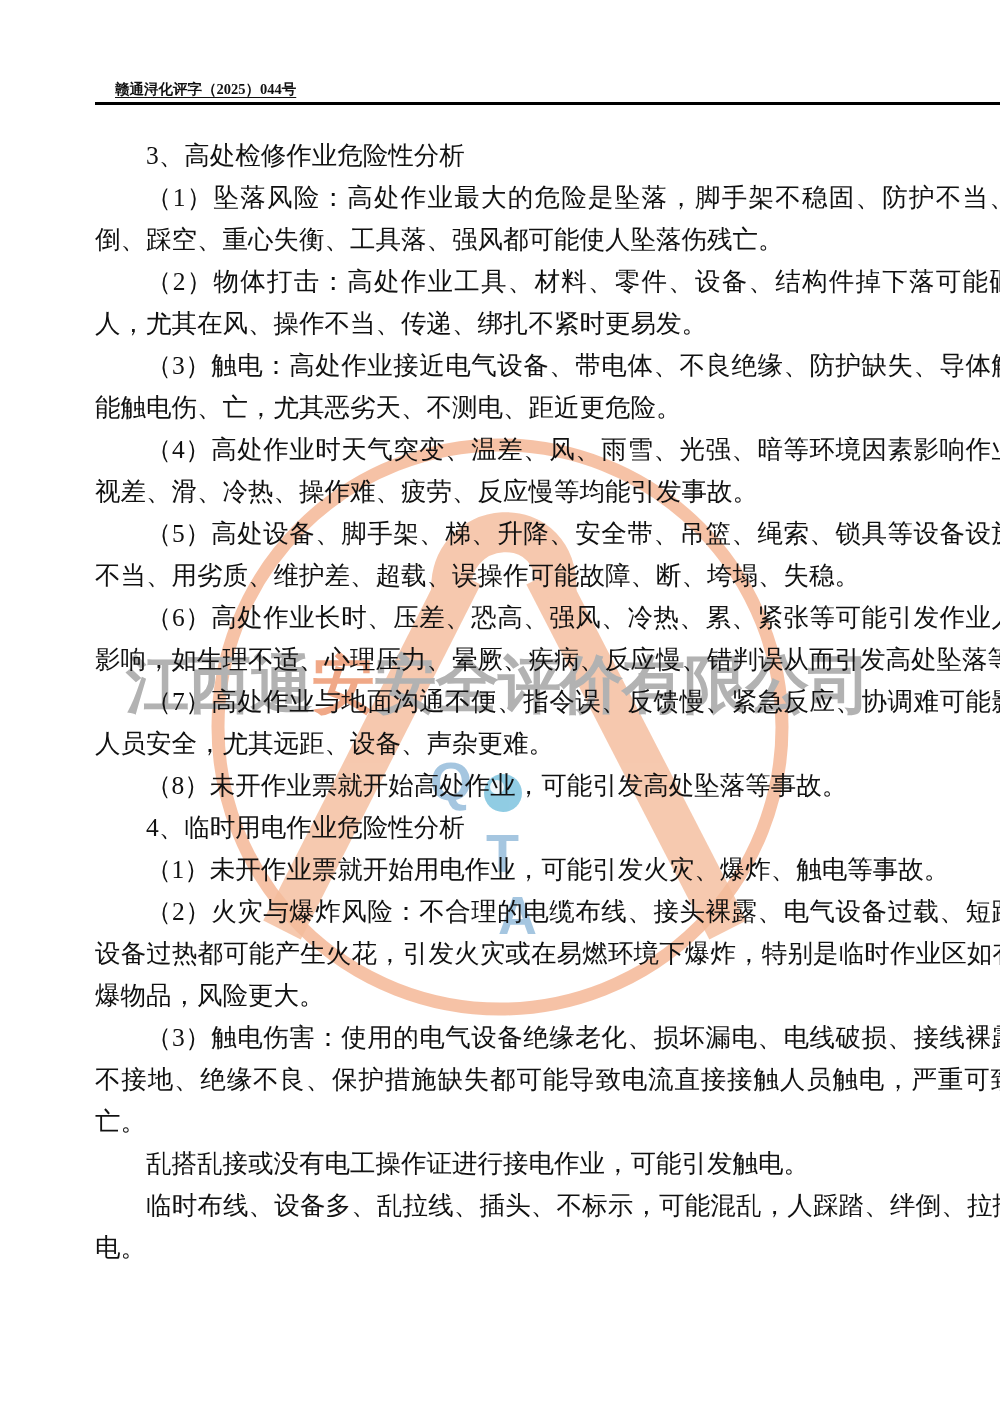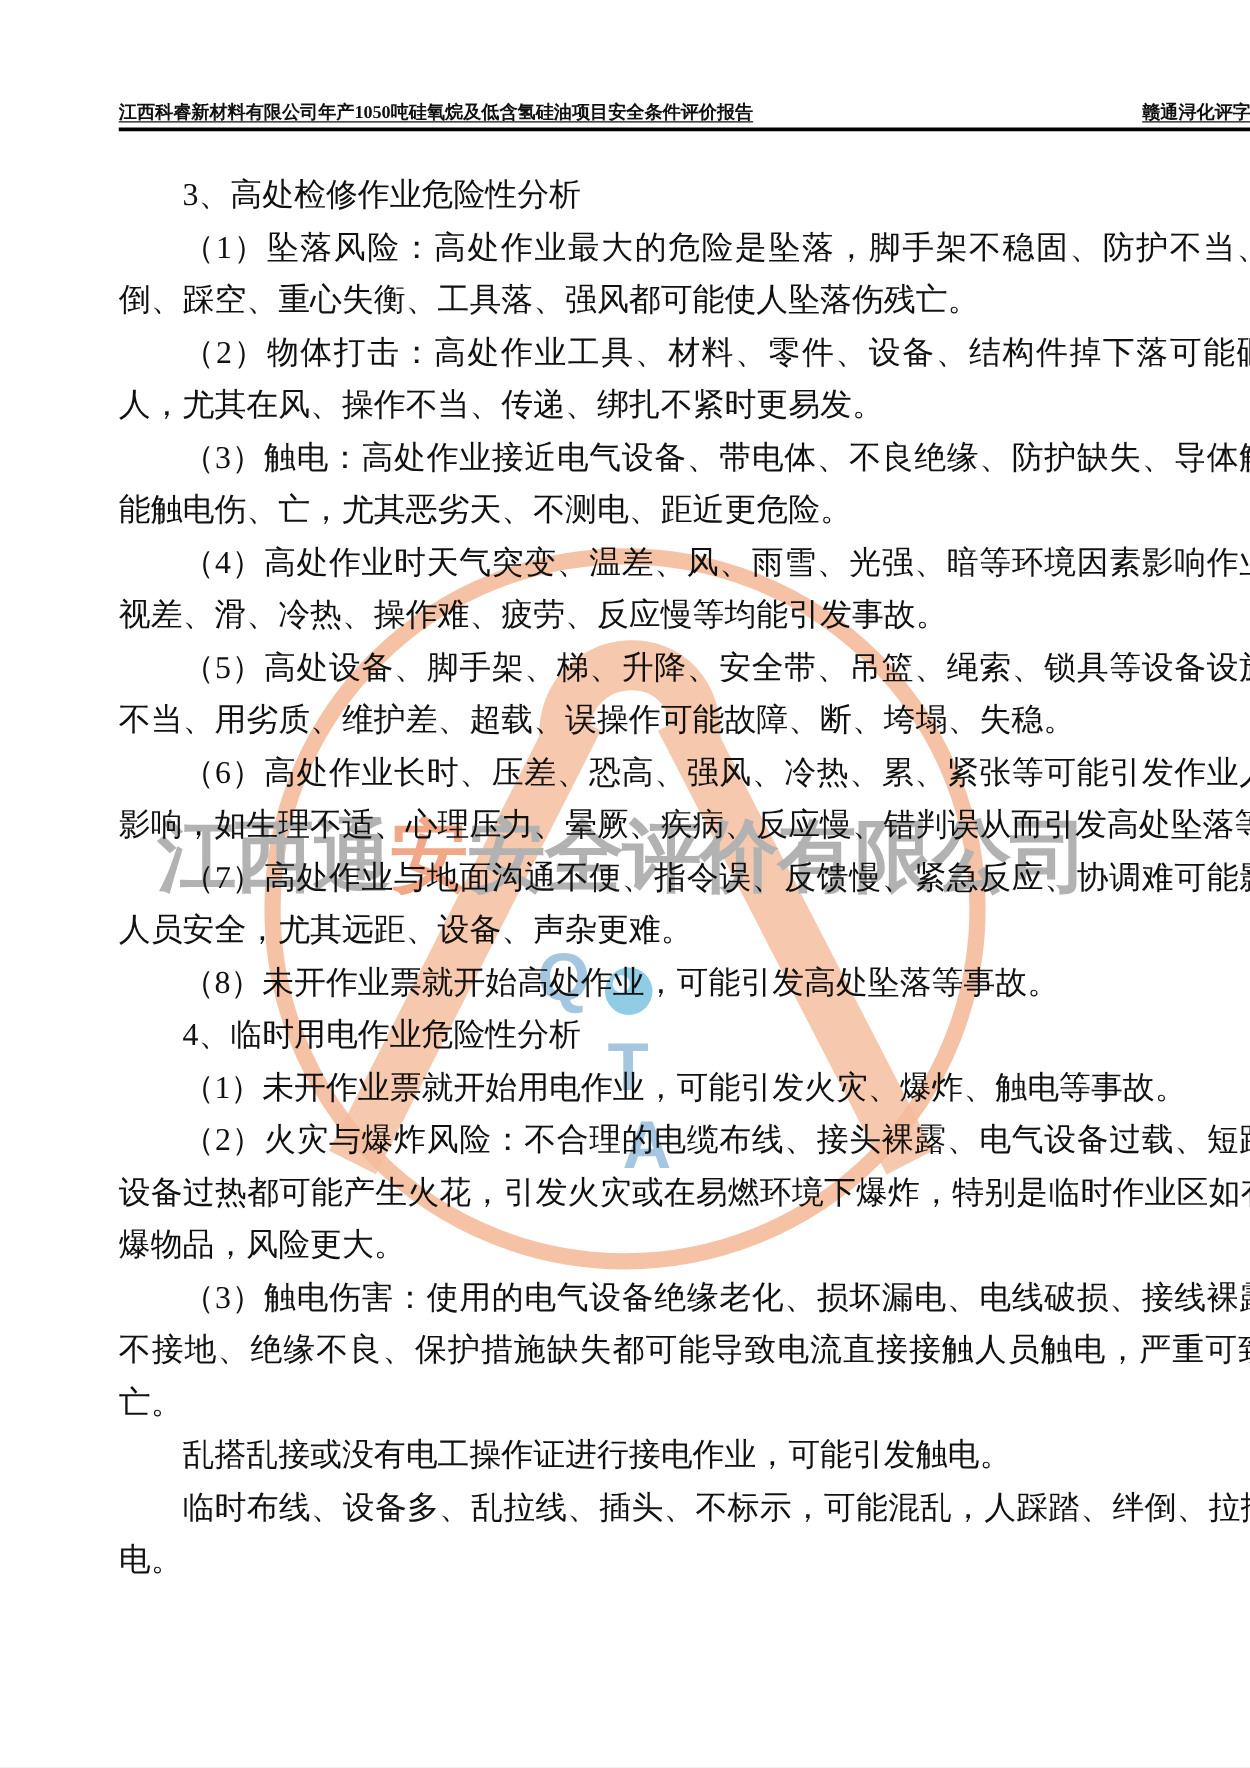--- a/index.html
+++ b/index.html
@@ -80,21 +80,20 @@
       <text x="486" y="872">T</text>
       <text x="498" y="934">A</text>
     </g>
   </svg>
 
   <div class="wm-company layer-wm-text">
     <span>江西通</span><span class="wm-hl">安</span><span>安全评价有限公司</span>
   </div>
 
   <div class="header layer-text">
-    <span class="h-left">江西科睿新材料有限公司年产1050吨硅氧烷及低含氢硅油项目安全条件评价报告</span>
     <span class="h-right">赣通浔化评字（2025）044号</span>
   </div>
 
   <div class="content layer-text">
     <p class="heading">3、高处检修作业危险性分析</p>
     <p>（1）坠落风险：高处作业最大的危险是坠落，脚手架不稳固、防护不当、失足滑倒、踩空、重心失衡、工具落、强风都可能使人坠落伤残亡。</p>
     <p>（2）物体打击：高处作业工具、材料、零件、设备、结构件掉下落可能砸伤下方人，尤其在风、操作不当、传递、绑扎不紧时更易发。</p>
     <p>（3）触电：高处作业接近电气设备、带电体、不良绝缘、防护缺失、导体触碰电可能触电伤、亡，尤其恶劣天、不测电、距近更危险。</p>
     <p>（4）高处作业时天气突变、温差、风、雨雪、光强、暗等环境因素影响作业安全，视差、滑、冷热、操作难、疲劳、反应慢等均能引发事故。</p>
     <p>（5）高处设备、脚手架、梯、升降、安全带、吊篮、绳索、锁具等设备设施若选型不当、用劣质、维护差、超载、误操作可能故障、断、垮塌、失稳。</p>

